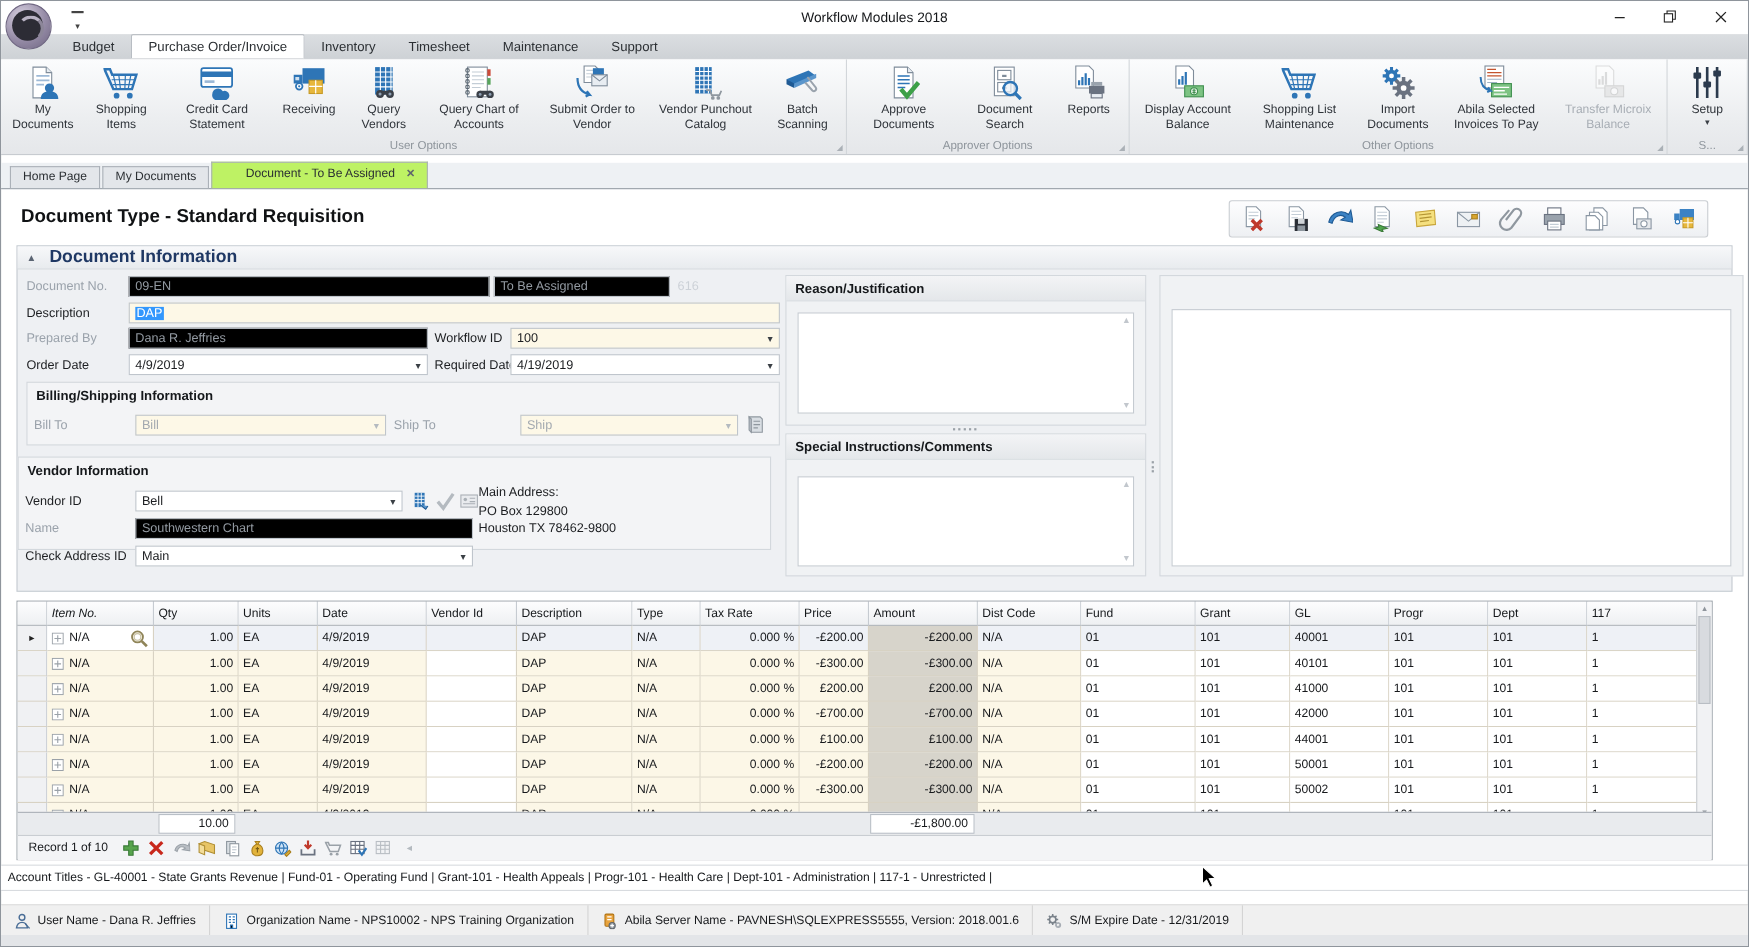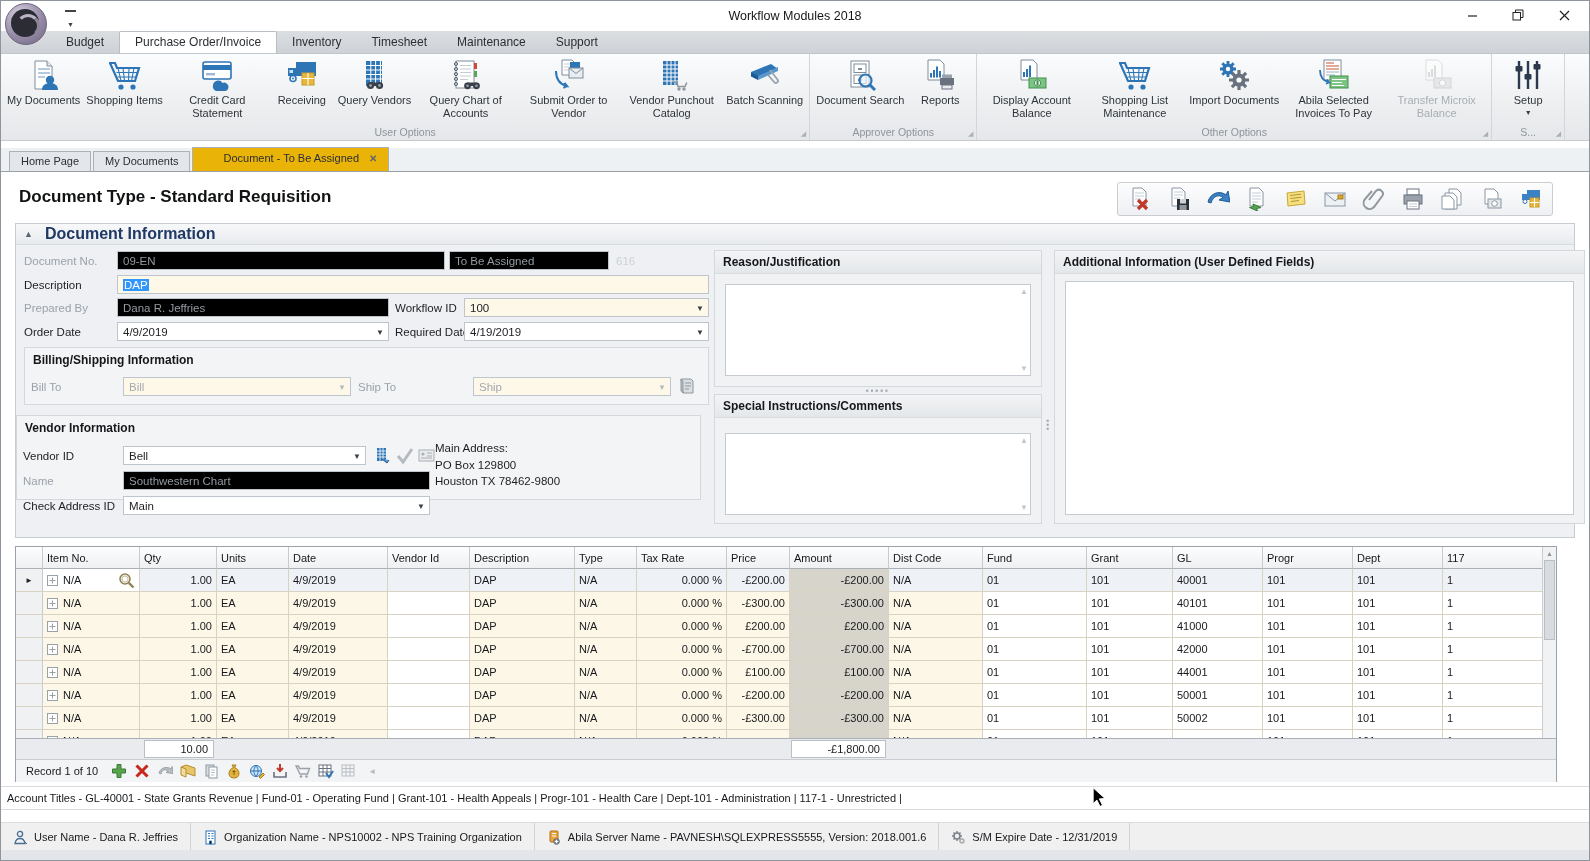--- a/index.html
+++ b/index.html
@@ -35,21 +35,21 @@
   .rbtn.disabled .ric{opacity:.45;filter:grayscale(1);}
   .rbtn .rdd{font-size:7px;color:#3a3f45;margin-top:2px;}
   .rcap{height:16px;position:relative;display:flex;align-items:center;justify-content:center;
     color:#8e959c;font-size:10.5px;}
   .rcap .launcher{position:absolute;right:3px;bottom:2px;font-size:7px;color:#aab0b6;}
   
   .docstrip{position:absolute;top:147px;left:0;right:0;height:24px;background:#eef1f4;
     border-bottom:1px solid #98a0a8;display:flex;align-items:flex-end;padding-left:8px;box-sizing:border-box;}
   .dtab{height:19px;line-height:18px;padding:0 11px;font-size:11px;background:#e3e6ea;
     border:1px solid #abb1b8;border-bottom:none;margin-right:2px;color:#2b2f33;}
-  .dtab.active{height:23px;line-height:21px;background:#eab308;position:relative;z-index:2;padding-left:30px;}
+  .dtab.active{height:23px;line-height:21px;background:#bef264;position:relative;z-index:2;padding-left:30px;}
   .dtab .x{margin-left:10px;color:#5f666d;font-weight:bold;font-size:10px;}
   
   .pagetitle{position:absolute;left:18px;top:186px;font-size:17px;font-weight:bold;color:#101214;}
   .doctb{position:absolute;right:36px;top:181px;height:34px;border:1px solid #c9cdd2;border-radius:3px;
     background:linear-gradient(#fdfdfe,#eef0f3);display:flex;align-items:center;padding:0 10px;gap:15px;box-sizing:border-box;}
   .tbi{width:24px;height:24px;}
   
   .section{position:absolute;left:14px;right:14px;top:222px;height:315px;background:#eef0f3;border:1px solid #c6ccd2;box-sizing:border-box;}
   .sechead{height:20px;display:flex;align-items:center;padding-left:8px;gap:12px;
     background:linear-gradient(#f7f8fa,#e8ebee);border-bottom:1px solid #d8dce0;}
@@ -279,20 +279,31 @@
             <div class="rlabel">Batch Scanning</div>
           </div>
         </div>
         <div class="rcap">
           <span>User Options</span>
           <span class="launcher">◢</span>
         </div>
       </div>
       <div class="rgroup">
         <div class="rbtns">
+          <div class="rbtn">
+            <span class="ric">
+              <svg viewBox="0 0 32 32">
+                <path d="M7 2h12l5 5v23H7z" fill="#fff" stroke="#7f8c9a"></path>
+                <path d="M19 2v5h5" fill="#e8edf2" stroke="#7f8c9a"></path>
+                <path d="M10 10h11M10 13.5h11M10 17h11M10 20.5h7" stroke="#2e75b6" stroke-width="1.4"></path>
+                <path d="M13 22l5.5 6.5L29 16" fill="none" stroke="#3da048" stroke-width="4"></path>
+              </svg>
+            </span>
+            <div class="rlabel">Approve Documents</div>
+          </div>
           <div class="rbtn">
             <span class="ric">
               <svg viewBox="0 0 32 32">
                 <rect x="7" y="2" width="18" height="26" fill="#fff" stroke="#7f8c9a"></rect>
                 <rect x="10" y="5" width="12" height="8.5" fill="none" stroke="#7f8c9a"></rect>
                 <rect x="14" y="9" width="4" height="2" fill="#7f8c9a"></rect>
                 <rect x="10" y="16" width="12" height="8.5" fill="none" stroke="#7f8c9a"></rect>
                 <rect x="14" y="20" width="4" height="2" fill="#7f8c9a"></rect>
                 <circle cx="21.5" cy="21.5" r="6" fill="#eaf1f8" fill-opacity=".7" stroke="#2e75b6" stroke-width="2.2"></circle>
                 <path d="M26 26l5 5" stroke="#2e75b6" stroke-width="3"></path>
@@ -615,29 +626,28 @@
     <div class="splitH" style="left:698px;top:164px;width:328px;">▪▪▪▪▪</div>
     <div class="rpanel" style="left:698px;top:170px;width:328px;height:130px;">
       <div class="rphead">Special Instructions/Comments</div>
       <div class="tarea" style="left:10px;right:10px;top:38px;bottom:8px;">
         <span class="sba" style="top:2px;">▲</span>
         <span class="sba" style="bottom:2px;">▼</span>
       </div>
     </div>
     <div class="splitV" style="left:1029px;top:195px;">▪<br>▪<br>▪</div>
     <div class="rpanel" style="left:1038px;top:26px;width:531px;height:274px;">
-      <div class="rphead">Additional Information (User Defined Fields)</div>
       <div class="tarea" style="left:10px;right:10px;top:30px;bottom:8px;"></div>
     </div>
   </div>
 
   <div class="grid" id="grid">
       <div class="ghead">
         <div class="indcell"></div>
-        <div class="gcell" style="width: 97px;">Item No.</div>
+        <div class="gcell" style="width: 97px; font-style: italic;">Item No.</div>
         <div class="gcell" style="width: 77px;">Qty</div>
         <div class="gcell" style="width: 72px;">Units</div>
         <div class="gcell" style="width: 99px;">Date</div>
         <div class="gcell" style="width: 82px;">Vendor Id</div>
         <div class="gcell" style="width: 105px;">Description</div>
         <div class="gcell" style="width: 62px;">Type</div>
         <div class="gcell" style="width: 90px;">Tax Rate</div>
         <div class="gcell" style="width: 63px;">Price</div>
         <div class="gcell" style="width: 99px;">Amount</div>
         <div class="gcell" style="width: 94px;">Dist Code</div>

